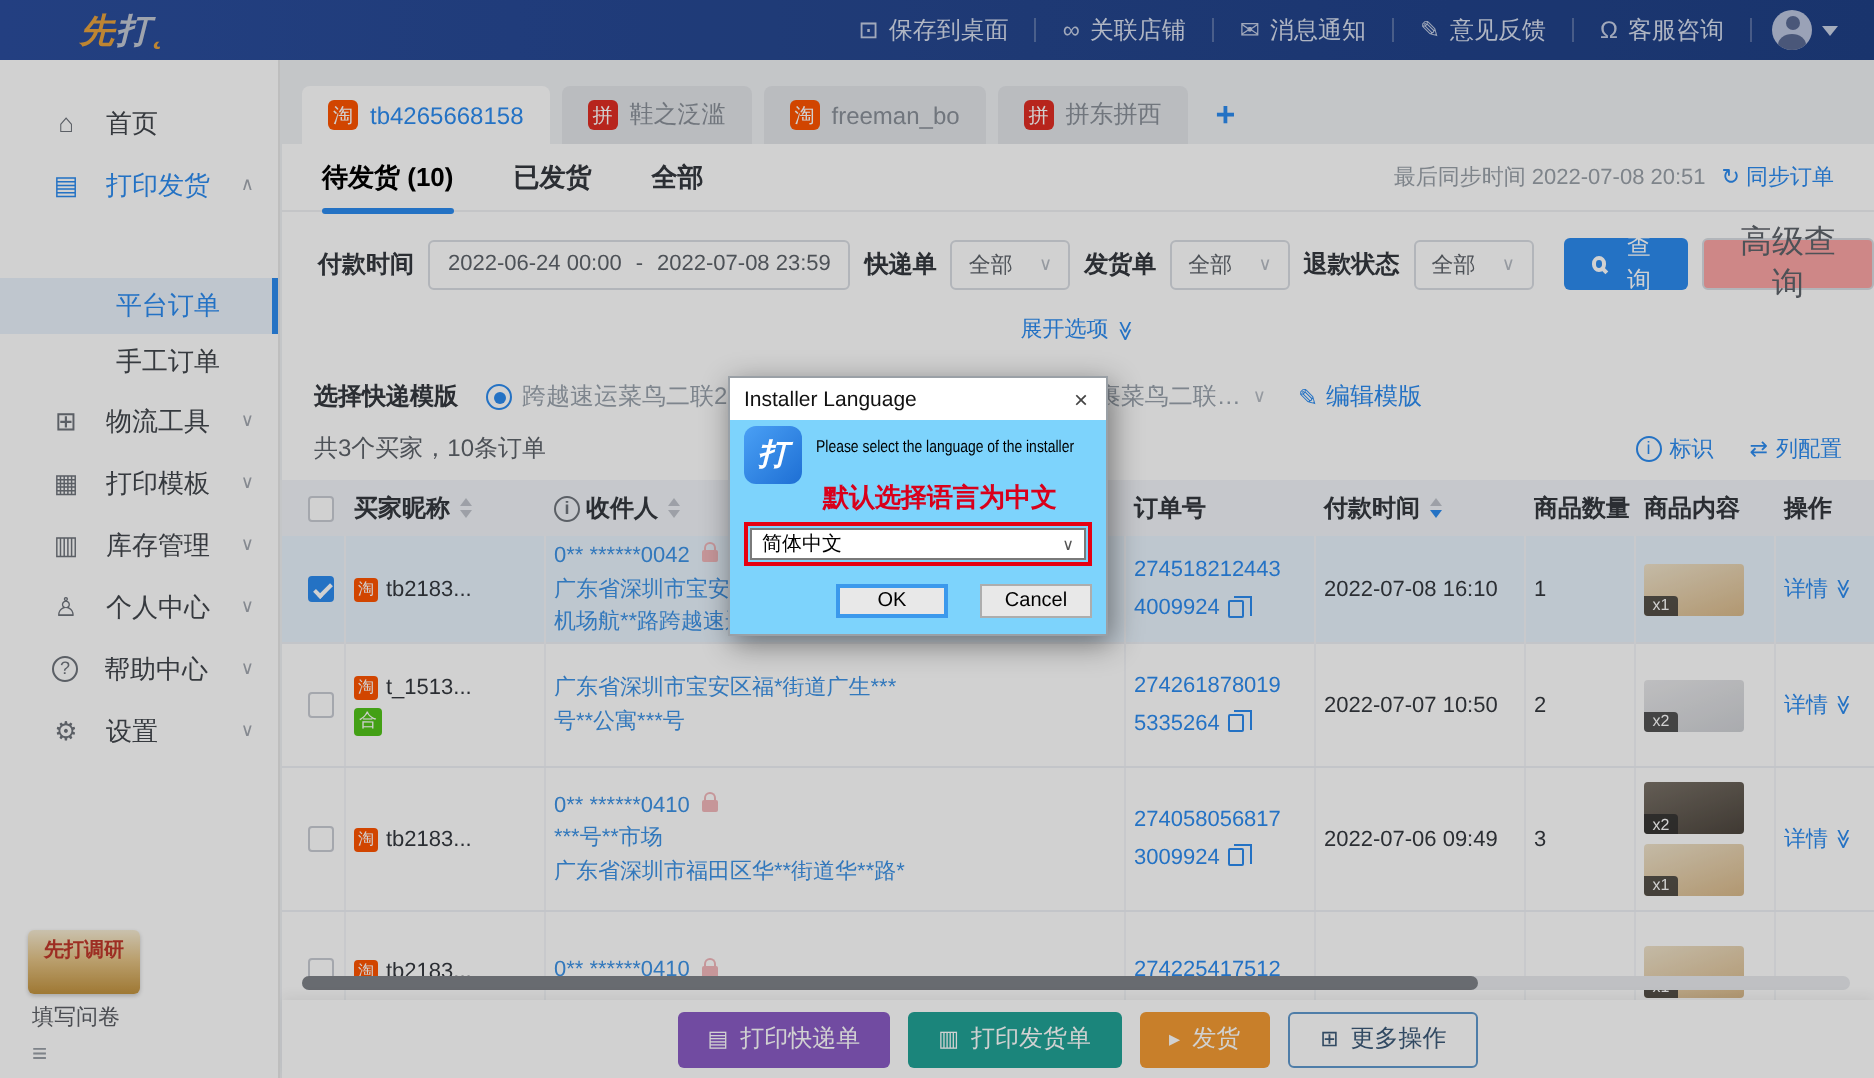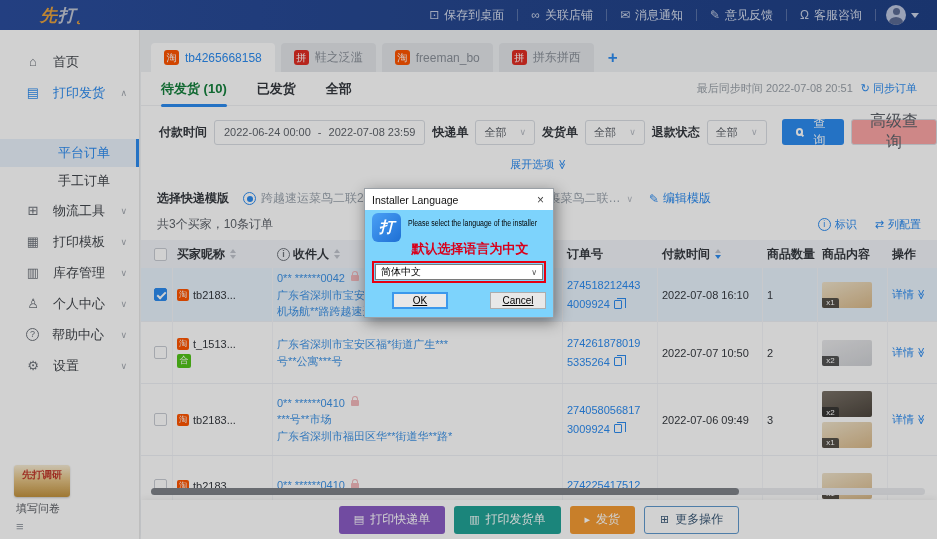--- a/index.html
+++ b/index.html
@@ -50,21 +50,21 @@
   .store-tab.active { background:#fff; color:#2d8cf0; }
   .pbadge { width:15px; height:15px; border-radius:3px; color:#fff; font-size:10px; display:inline-flex; align-items:center; justify-content:center; flex:none; font-style:normal; }
   .pbadge.tao { background:#f50; }
   .pbadge.pdd { background:#e02e24; }
   .pbadge.sm { width:12px; height:12px; font-size:8px; border-radius:2px; }
   .add-tab { color:#2d8cf0; font-size:17px; font-weight:bold; margin-left:8px; padding-bottom:4px; cursor:pointer; }
 
   .card1 { position:absolute; top:42px; left:0; right:0; height:130px; background:#fff; }
   .status-row { height:34px; display:flex; align-items:center; padding:0 20px; border-bottom:1px solid #f0f1f3; }
   .status-tab { margin-right:30px; font-size:13px; font-weight:bold; color:#35393f; position:relative; cursor:pointer; }
-  .status-tab.active { color:#15803d; }
+  .status-tab.active { color:#000000; }
   .status-tab.active::after { content:""; position:absolute; left:0; right:0; bottom:-9px; height:3px; background:#2d8cf0; border-radius:2px; }
   .sync { margin-left:auto; font-size:11px; color:#9aa1a9; display:flex; align-items:center; gap:8px; }
   .sync-action { color:#2d8cf0; cursor:pointer; display:flex; align-items:center; gap:3px; }
 
   .filter-row { display:flex; align-items:center; padding:13px 0 0 18px; gap:7px; font-size:12px; }
   .f-label { font-weight:bold; color:#35393f; white-space:nowrap; }
   .date-box { display:flex; align-items:center; gap:7px; border:1px solid #d9dde3; border-radius:3px; height:25px; padding:0 9px; color:#5f646b; font-size:11px; white-space:nowrap; }
   .select-box { display:flex; align-items:center; justify-content:space-between; border:1px solid #d9dde3; border-radius:3px; height:25px; width:64px; padding:0 8px; color:#5f646b; font-size:11px; cursor:pointer; }
   .sel-caret { color:#b7bcc4; font-size:9px; font-style:normal; }
   .btn-query { background:#2d8cf0; color:#fff; height:26px; padding:0 14px; border-radius:3px; font-size:12px; display:flex; align-items:center; gap:6px; border:none; margin-left:8px; cursor:pointer; }
@@ -144,21 +144,21 @@
   .modal-title { font-size:10.5px; color:#111; }
   .modal-close { margin-left:auto; font-size:12px; color:#444; cursor:pointer; padding:0 2px; }
   .modal-body { padding:3px 7px 8px 7px; }
   .modal-row { display:flex; align-items:flex-start; gap:7px; }
   .modal-appicon { width:29px; height:29px; border-radius:6px; background:linear-gradient(135deg,#4aa0f5,#1e6fd4); color:#fff; font-weight:bold; font-style:italic; font-size:15px; display:flex; align-items:center; justify-content:center; flex:none; }
   .modal-msg { font-size:8.5px; color:#000; white-space:nowrap; transform:scaleX(.82); transform-origin:left; padding-top:5px; }
   .modal-annotation { font-size:13px; font-weight:bold; color:#d9001b; text-align:center; margin:-2px 0 3px 22px; white-space:nowrap; }
   .modal-select-wrap { border:2px solid #e60012; padding:1px; }
   .modal-select { height:16px; border:1px solid #7a7a7a; background:#fff; display:flex; align-items:center; justify-content:space-between; padding:0 5px; font-size:10px; color:#000; cursor:pointer; }
   .modal-select .sc { color:#555; font-size:8px; }
-  .modal-btns { display:flex; justify-content:space-between; gap:16px; margin-top:9px; padding-left:20px;text-decoration:underline; }
+  .modal-btns { display:flex; justify-content:flex-end; gap:16px; margin-top:9px; padding-left:20px; }
   .win-btn { width:56px; height:17px; background:#e8e8e8; border:1px solid #adadad; font-size:10px; font-family:inherit; display:flex; align-items:center; justify-content:center; cursor:pointer; color:#000; }
   .win-btn.ok { border:2px solid #3b99ec; }
 </style>
 </head>
 <body>
 
 <div class="app">
 
   <header class="topbar">
     <div class="logo"><span class="logo-a">先</span><span class="logo-b">打</span></div>

